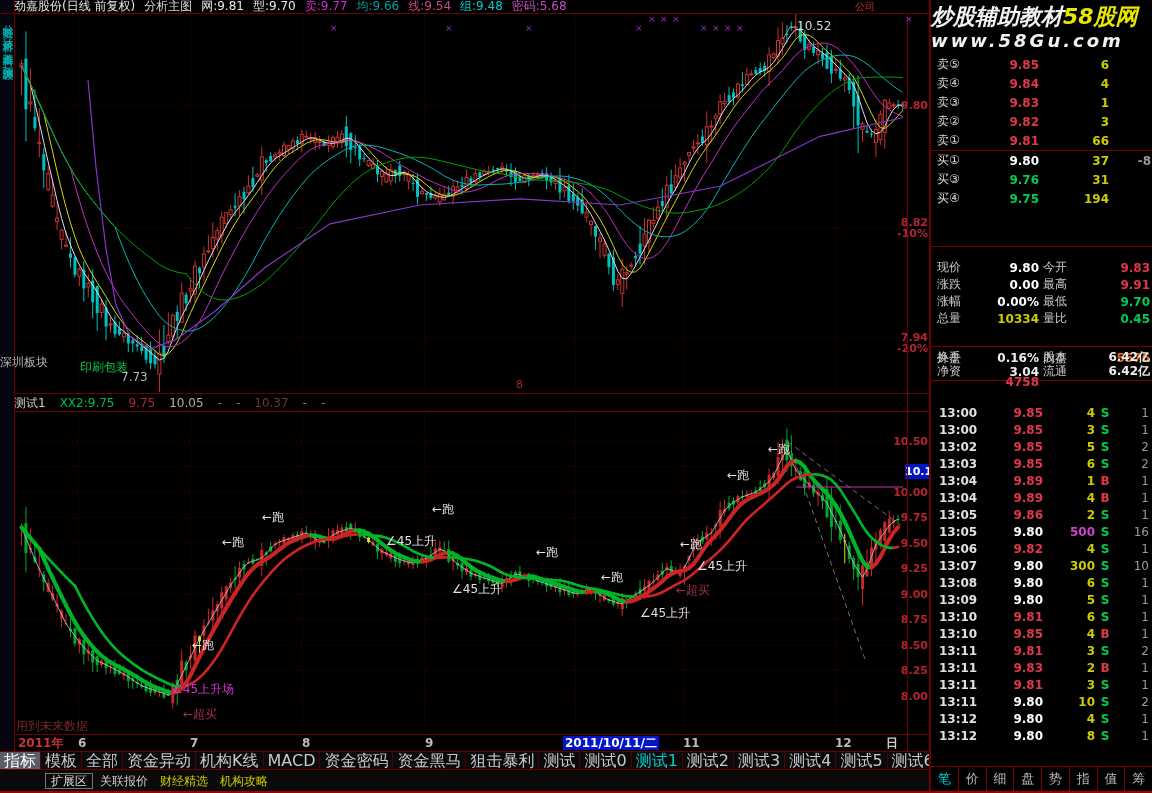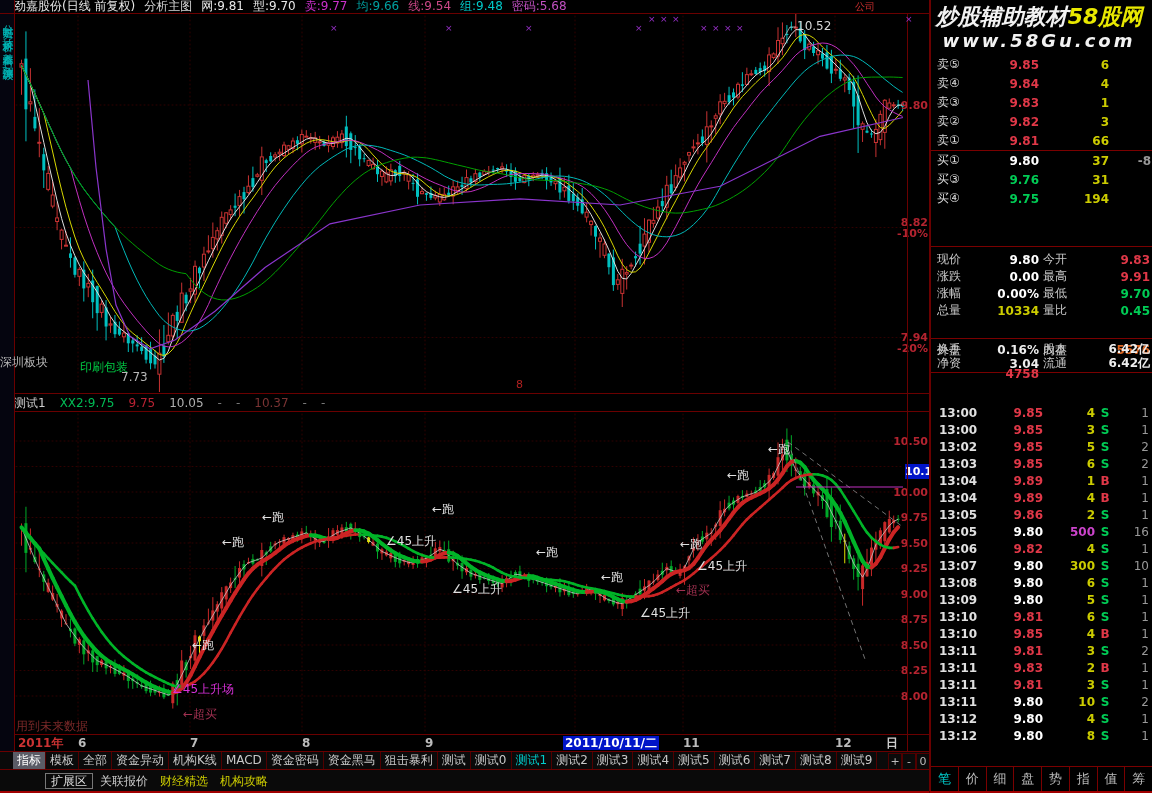--- a/index.html
+++ b/index.html
@@ -27,39 +27,39 @@
   
   #annotations{left:0;top:0;width:1152px;height:793px;pointer-events:none;z-index:6}
   .ann{position:absolute;white-space:nowrap;line-height:13px}
   
   #timeline{left:14px;top:735px;width:864px;height:16px;background:#000;font-size:12px}
   #timeline span{position:absolute;top:1px;line-height:14px;font-weight:bold}
   .datebox{background:#0014c8;color:#fff;padding:0 2px}
   
   #tabs1{left:0;top:752px;width:930px;height:18px;display:flex;align-items:stretch;background:#0a0a0a;overflow:hidden}
   #tabs2{left:0;top:770px;width:930px;height:21px;display:flex;align-items:center;background:#0a0a0a;gap:2px;padding-left:12px}
-  .tab{font-size:12px;line-height:17px;padding:0 4px;border-right:1px solid #500000;color:#c8c8c8;cursor:pointer;white-space:nowrap}
+  .tab{font-size:16px;line-height:17px;padding:0 4px;border-right:1px solid #500000;color:#c8c8c8;cursor:pointer;white-space:nowrap}
   .tab.active{background:#5a5c66;color:#fff}
   .tab.cyan{color:#00cccc}
   .tab2{font-size:12px;line-height:16px;padding:0 5px;cursor:pointer;white-space:nowrap}
   .pmbtn{width:14px;font-size:11px;line-height:16px;text-align:center;color:#bbb;border:1px solid #500000;margin-top:1px;cursor:pointer}
   
   #panel{left:930px;top:0;width:222px;height:793px;background:#000;border-left:1px solid #6a0000}
-  #watermark{position:absolute;left:0;top:4px;width:216px;text-align:center;z-index:10;pointer-events:none}
+  #watermark{position:absolute;left:0;top:4px;width:216px;z-index:10;pointer-events:none}
   .wm1{font-style:italic;font-weight:bold;font-size:22px;color:#f2f2f2;line-height:26px;white-space:nowrap}
   .wm1 b{color:#e8e800}
   .wm2{font-style:italic;font-weight:bold;font-size:18px;color:#f2f2f2;letter-spacing:3px;line-height:22px;white-space:nowrap}
   #quotes{position:absolute;left:0;top:55px;width:222px}
   .qrow{display:grid;grid-template-columns:40px 62px 70px 1fr;height:19px;align-items:center;font-size:12px;padding-left:6px}
   .qrow .ql{color:#d8d8d8}
   .qrow .qp,.qrow .qv{text-align:right;font-weight:bold}
   .qv{color:#cccc00}
   .qx{color:#999;text-align:right;padding-right:2px;font-weight:bold}
   #buyblock{border-top:1px solid #7a0000}
-  #info{position:absolute;left:0;top:246px;width:222px;border-top:1px solid #7a0000;border-bottom:1px solid #7a0000;padding-top:4px}
+  #info{position:absolute;left:0;top:246px;width:222px;border-top:1px solid #7a0000;border-bottom:1px solid #7a0000;padding-top:12px}
   .irow{display:grid;grid-template-columns:44px 62px 56px 1fr;height:17px;align-items:center;font-size:12px;padding:0 3px 0 6px}
   .irow .il{color:#c8c8c8}
   .irow .iv{text-align:right;font-weight:bold;padding-right:4px}
   .irow .iv2{text-align:right;font-weight:bold}
   .isep{border-top:1px solid #7a0000;margin-top:2px;padding-top:2px}
   #trades{position:absolute;left:0;top:404px;width:222px}
   .trow{display:grid;grid-template-columns:46px 58px 52px 20px 1fr;height:17px;align-items:center;font-size:12px;padding:0 4px 0 8px}
   .trow .tt{color:#e0e0e0;font-weight:bold}
   .trow .tp,.trow .tv{text-align:right;font-weight:bold}
   .trow .ts{text-align:center;font-weight:bold}

